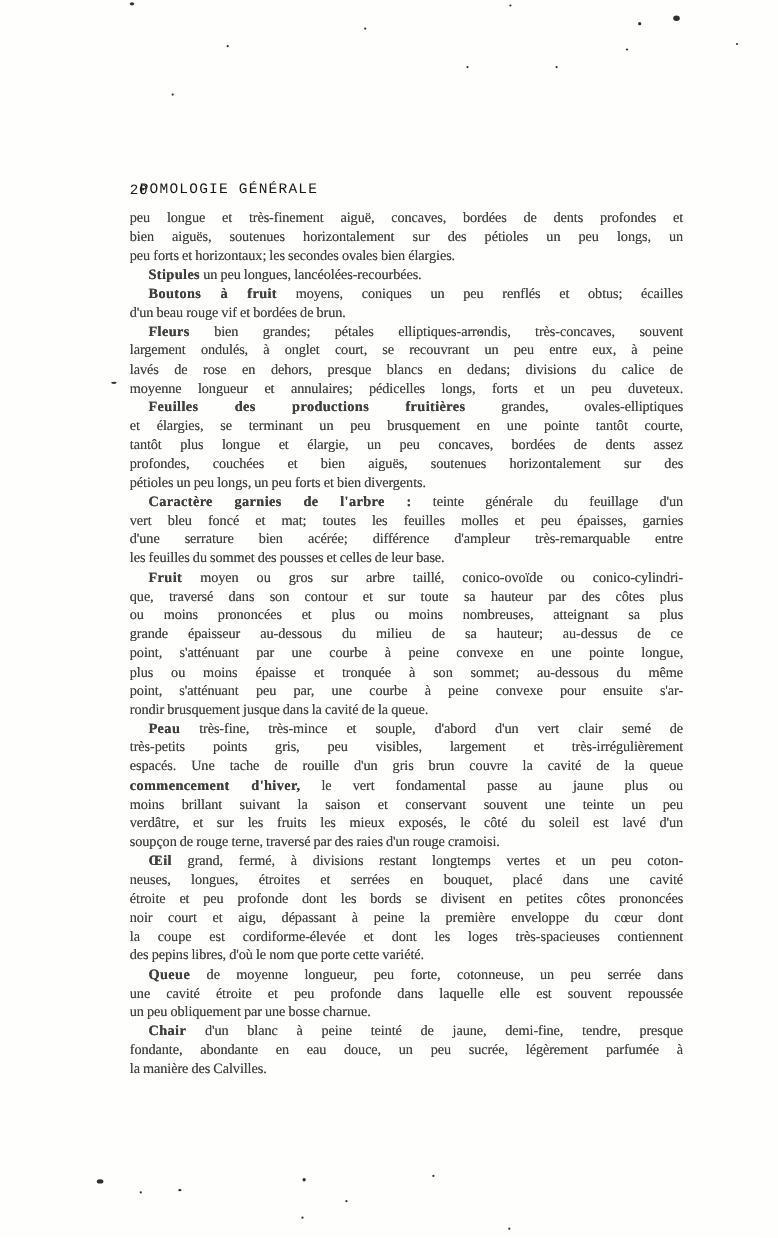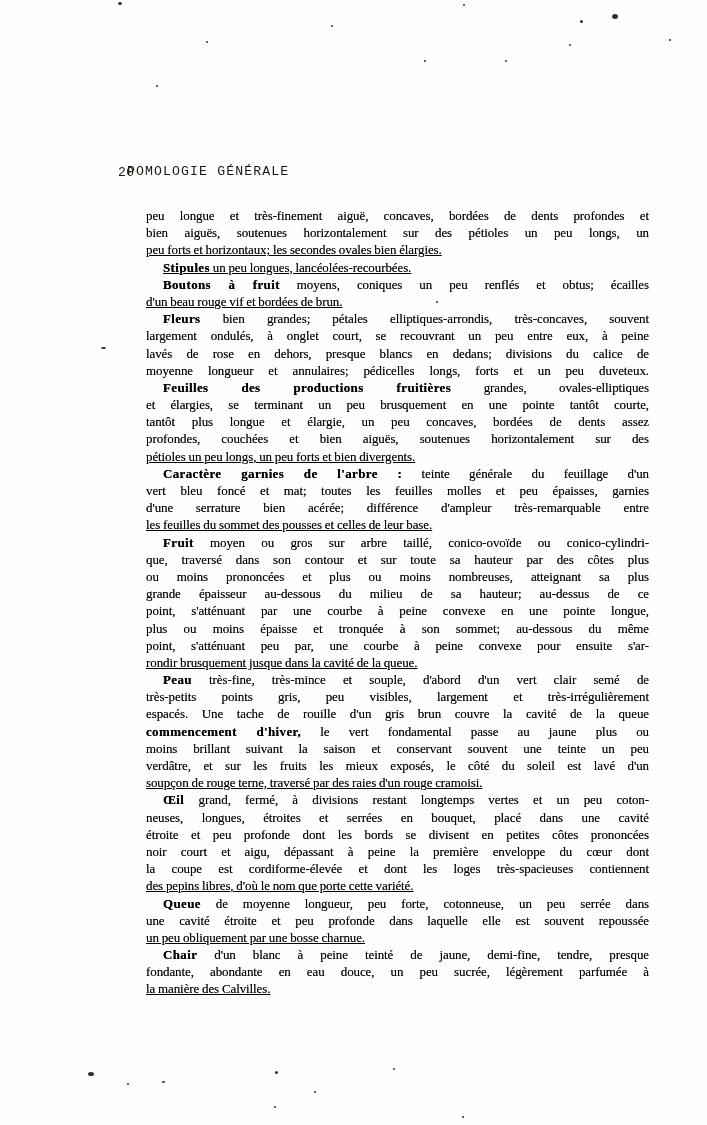--- a/index.html
+++ b/index.html
@@ -28,38 +28,37 @@
   }
   .running-title {
     position: absolute; left: 0; right: 0; top: 0;
     text-align: left;
     transform: translateX(9px);
     letter-spacing: 1.1px;
     font-size: 13.2px;
   }
   .text-block {
     position: absolute;
-    top: 207px; left: 118px; width: 503px;
+    top: 189px; left: 118px; width: 503px;
     font-size: 13px;
     letter-spacing: -0.1px;
     word-spacing: -0.3px;
-    color: #000000;
+    color: #404040;
     text-shadow: 0 0 0.3px rgba(27,23,18,0.55);
-    margin-left: 28px;
   }
   .paragraph { margin: 0; }
   .line {
     height: 17.2px;
     line-height: 17.2px;
     text-align: justify;
     text-align-last: justify;
     overflow: hidden;
   }
   .line.indent { text-indent: 17px; }
-  .line.last { text-align-last: left; text-decoration: underline; }
+  .line.last { text-align-last: left; }
   .seg { }
   .seg.bold {
     font-weight: 700;
     letter-spacing: 0.35px;
     text-shadow: 0 0 0.5px rgba(27,23,18,0.8);
   }
   .speck {
     position: absolute;
     background: #17130f;
     border-radius: 50%;

